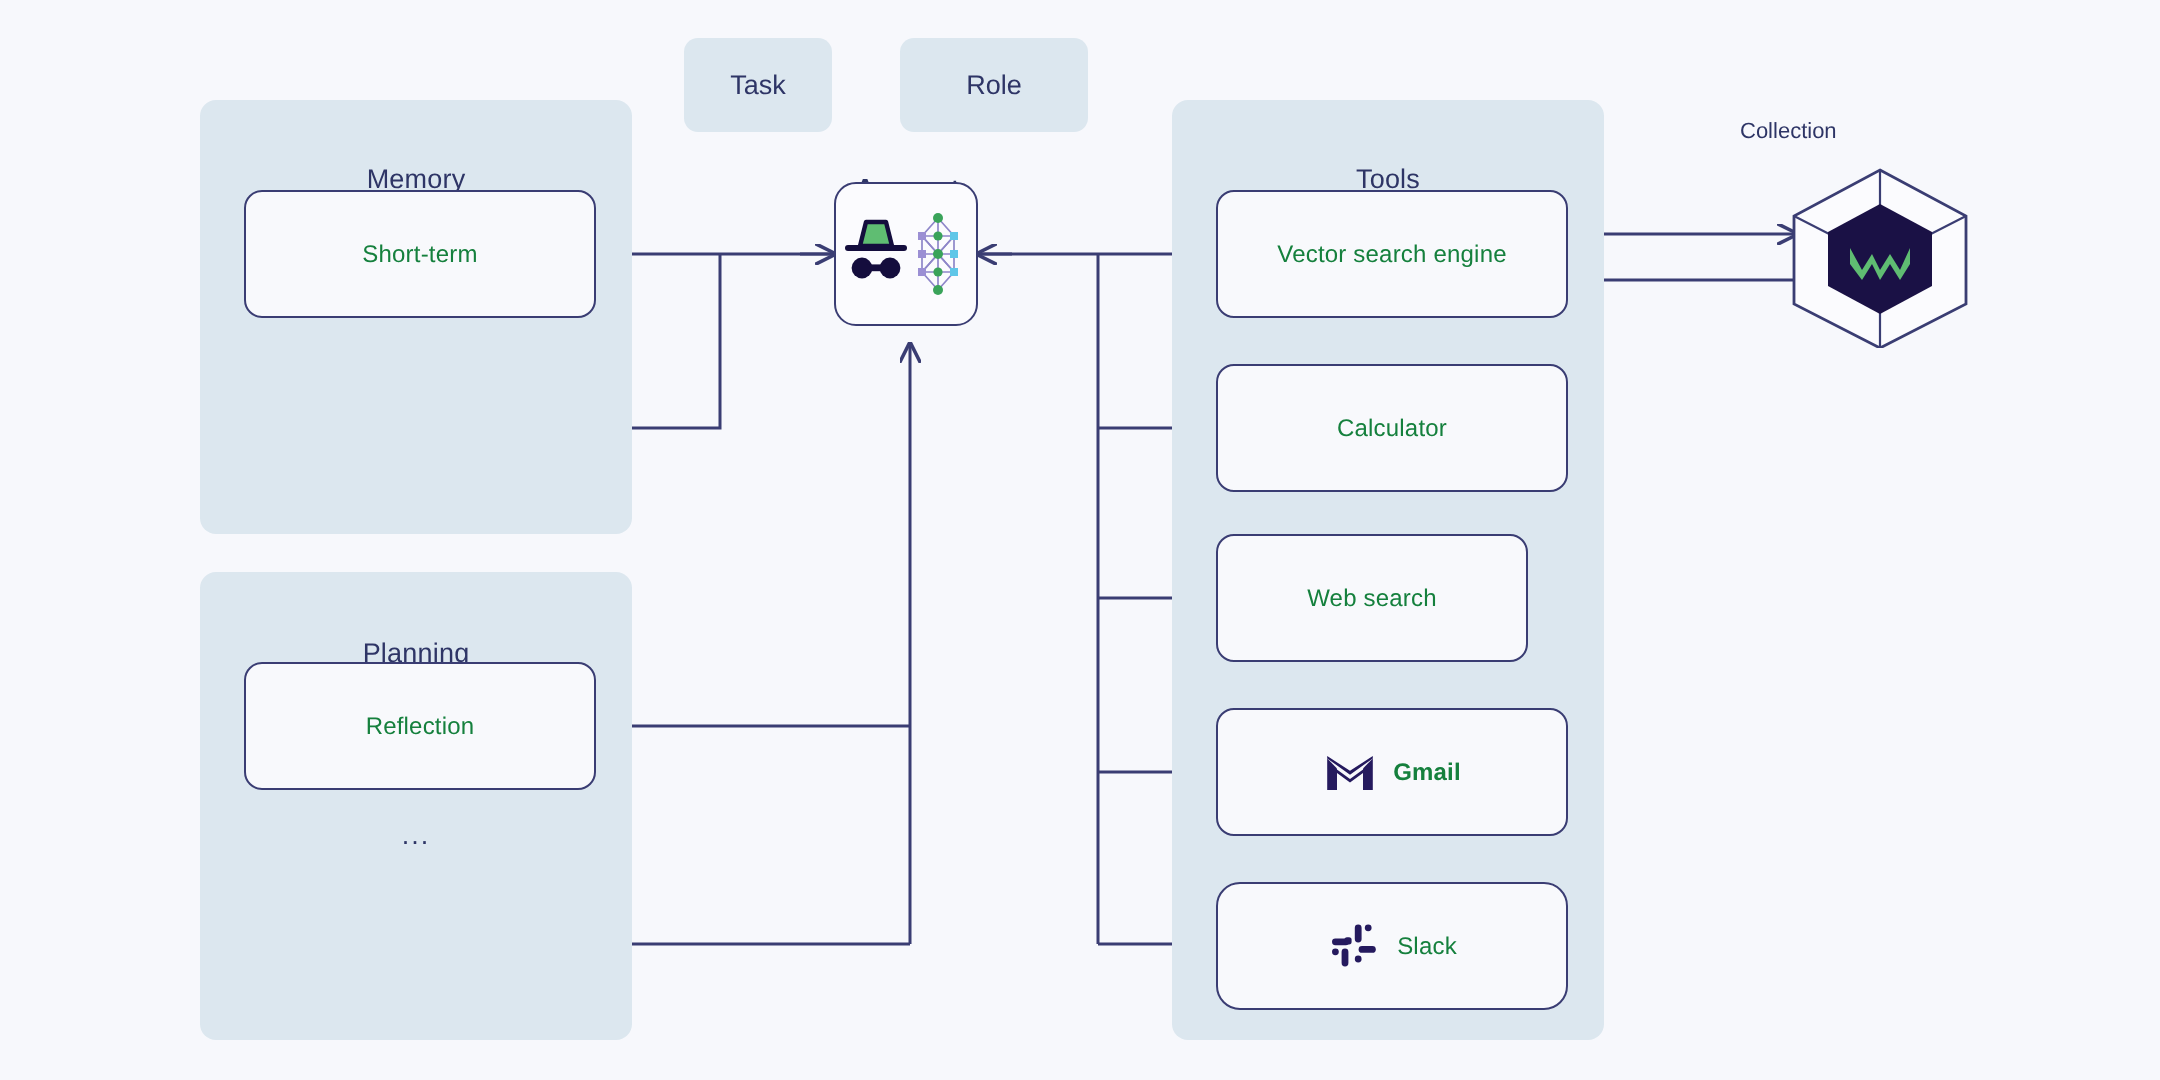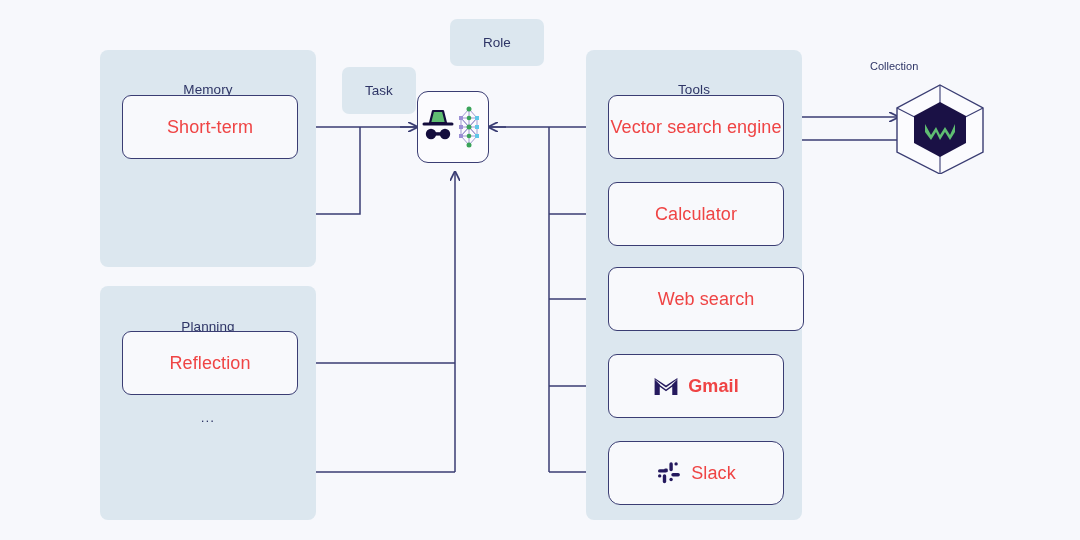--- a/index.html
+++ b/index.html
@@ -36,22 +36,22 @@
     position: absolute;
     background: #f8f9fc;
     border: 1.6px solid #3a3d73;
     border-radius: 9px;
     display: flex;
     align-items: center;
     justify-content: center;
     box-sizing: border-box;
   }
   .node-label {
-    font-size: 18px;
-    color: #ef4444;
+    font-size: 12px;
+    color: #15803d;
     letter-spacing: .1px;
     white-space: nowrap;
   }
   .chip {
     position: absolute;
     background: #dce7ef;
     border-radius: 7px;
     display: flex;
     align-items: center;
     justify-content: center;
@@ -137,21 +137,21 @@
 
       <path d="M 787 117 L 898 117" marker-end="url(#arrow)"></path>
       <path d="M 898 140 L 787 140" marker-end="url(#arrow)"></path>
 
       <path d="M 455 472 L 455 172" marker-end="url(#arrow)"></path>
       <path d="M 455 363 L 303 363" marker-end="url(#arrow)"></path>
       <path d="M 455 472 L 303 472" marker-end="url(#arrow)"></path>
     </g>
   </svg>
 
-  <div class="chip" style="left:342px; top:19px; width:74px; height:47px;margin-top:48px;">
+  <div class="chip" style="left:342px; top:19px; width:74px; height:47px;">
     <span class="chip-label">Task</span>
   </div>
   <div class="chip" style="left:450px; top:19px; width:94px; height:47px;">
     <span class="chip-label">Role</span>
   </div>
 
   <div class="agent-title" style="left:393px; top:74px; width:120px;margin-top:12px;">Agent</div>
 
   <div class="agent-box" style="left:417px; top:91px; width:72px; height:72px;">
 
@@ -207,21 +207,21 @@
   </div>
 
   <div class="node" style="left:608px; top:95px; width:176px; height:64px;">
     <span class="node-label">Vector search engine</span>
   </div>
 
   <div class="node" style="left:608px; top:182px; width:176px; height:64px;">
     <span class="node-label">Calculator</span>
   </div>
 
-  <div class="node" style="left:608px; top:267px; width:196px; height:64px;">
+  <div class="node" style="left:608px; top:267px; width:156px; height:64px;">
     <span class="node-label">Web search</span>
   </div>
 
   <div class="node" style="left:608px; top:354px; width:176px; height:64px;font-weight:bold;">
     <span class="tool-inner">
       <svg width="26" height="21" viewBox="0 0 26 21">
         <path d="M2 19 L2 5.5 L13 13.5 L24 5.5 L24 19 L19.5 19 L19.5 10.5 L13 15.3 L6.5 10.5 L6.5 19 Z" fill="#251a5e"></path>
         <path d="M1.6 3.2 L1.6 19 L6.5 19 L6.5 8.2 Z" fill="#251a5e"></path>
         <path d="M24.4 3.2 L24.4 19 L19.5 19 L19.5 8.2 Z" fill="#251a5e"></path>
         <path d="M1.6 3.2 L13 11.4 L24.4 3.2 L24.4 2 L13 9.4 L1.6 2 Z" fill="#251a5e"></path>

